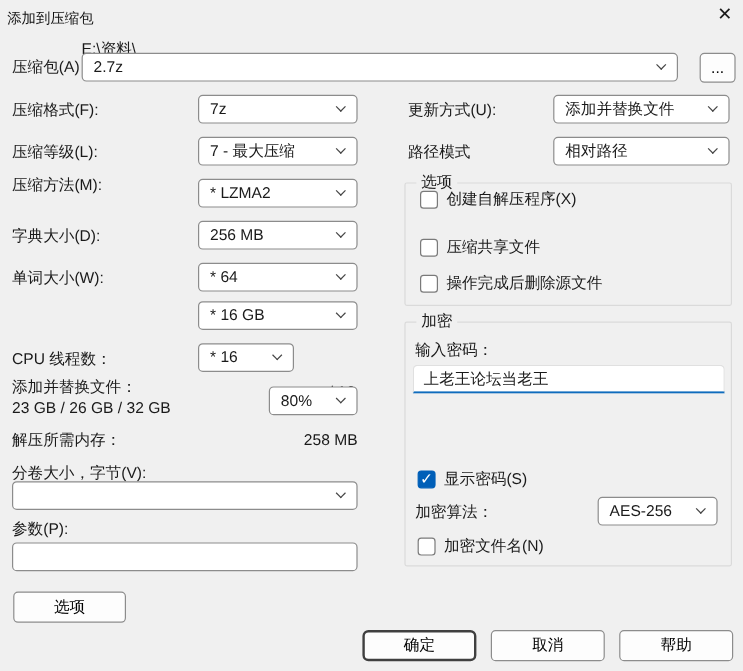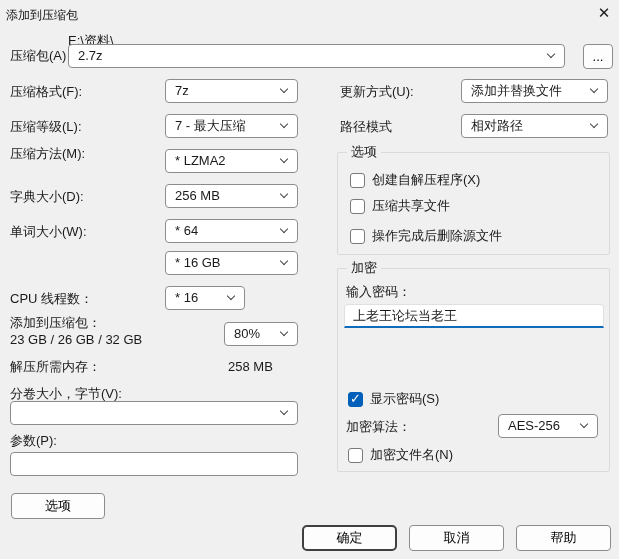--- a/index.html
+++ b/index.html
@@ -44,21 +44,21 @@
   .cb-row { position:absolute; display:flex; align-items:center; gap:7px; }
   .cb { width:15px; height:15px; border:1px solid #7a7a7a; border-radius:3px;
         background:#fff; position:relative; flex:0 0 auto; }
   .cb.checked { background:#005fb8; border-color:#005fb8; }
   .cb.checked::after { content:"✓"; position:absolute; left:1px; top:-3px;
         color:#fff; font-size:13px; line-height:18px; }
 
   
   .pwd { border:1px solid #e0e0e0; border-bottom:2px solid #0f6cbd;
          border-radius:4px 4px 0 0; }
-  .right-align { text-align:left; }
+  .right-align { text-align:right; }
 </style>
 </head>
 <body>
 
 <div class="dialog">
 
   <div class="abs title lbl">添加到压缩包</div>
   <div class="abs close">✕</div>
 
   <div class="abs lbl" style="left:10px; top:45px;">压缩包(A)</div>
@@ -97,21 +97,21 @@
   <div class="combo" style="left:165px; top:251px; width:133px;">
     <span class="val">* 16 GB</span><span class="chev"></span>
   </div>
 
   <div class="abs lbl" style="left:10px; top:288px;">CPU 线程数：</div>
   <div class="combo" style="left:165px; top:286px; width:80px;">
     <span class="val">* 16</span><span class="chev"></span>
   </div>
   <div class="abs lbl" style="left:274px; top:288px;margin-top:28px;">/ 16</div>
 
-  <div class="abs lbl" style="left:10px; top:312px;">添加到压缩包：</div>
+  <div class="abs lbl" style="left:10px; top:312px;">添加并替换文件：</div>
   <div class="abs lbl" style="left:10px; top:329px;">23 GB / 26 GB / 32 GB</div>
   <div class="combo" style="left:224px; top:322px; width:74px;">
     <span class="val">80%</span><span class="chev"></span>
   </div>
 
   <div class="abs lbl" style="left:10px; top:356px;">解压所需内存：</div>
   <div class="abs lbl right-align" style="left:228px; top:356px; width:70px;">258 MB</div>
 
   <div class="abs lbl" style="left:10px; top:383px;">分卷大小，字节(V):</div>
   <div class="combo" style="left:10px; top:401px; width:288px;">
@@ -128,21 +128,21 @@
     <span class="val">添加并替换文件</span><span class="chev"></span>
   </div>
 
   <div class="abs lbl" style="left:340px; top:116px;">路径模式</div>
   <div class="combo" style="left:461px; top:114px; width:147px;">
     <span class="val">相对路径</span><span class="chev"></span>
   </div>
 
   <div class="group" style="left:337px; top:152px; width:273px; height:103px;">
     <div class="group-title">选项</div>
-    <div class="cb-row" style="left:12px; top:18px;">
+    <div class="cb-row" style="left:12px; top:4px;">
       <span class="cb"></span>
       <span>创建自解压程序(X)</span>
     </div>
     <div class="cb-row" style="left:12px; top:44px;">
       <span class="cb"></span>
       <span>压缩共享文件</span>
     </div>
     <div class="cb-row" style="left:12px; top:74px;">
       <span class="cb"></span>
       <span>操作完成后删除源文件</span>

